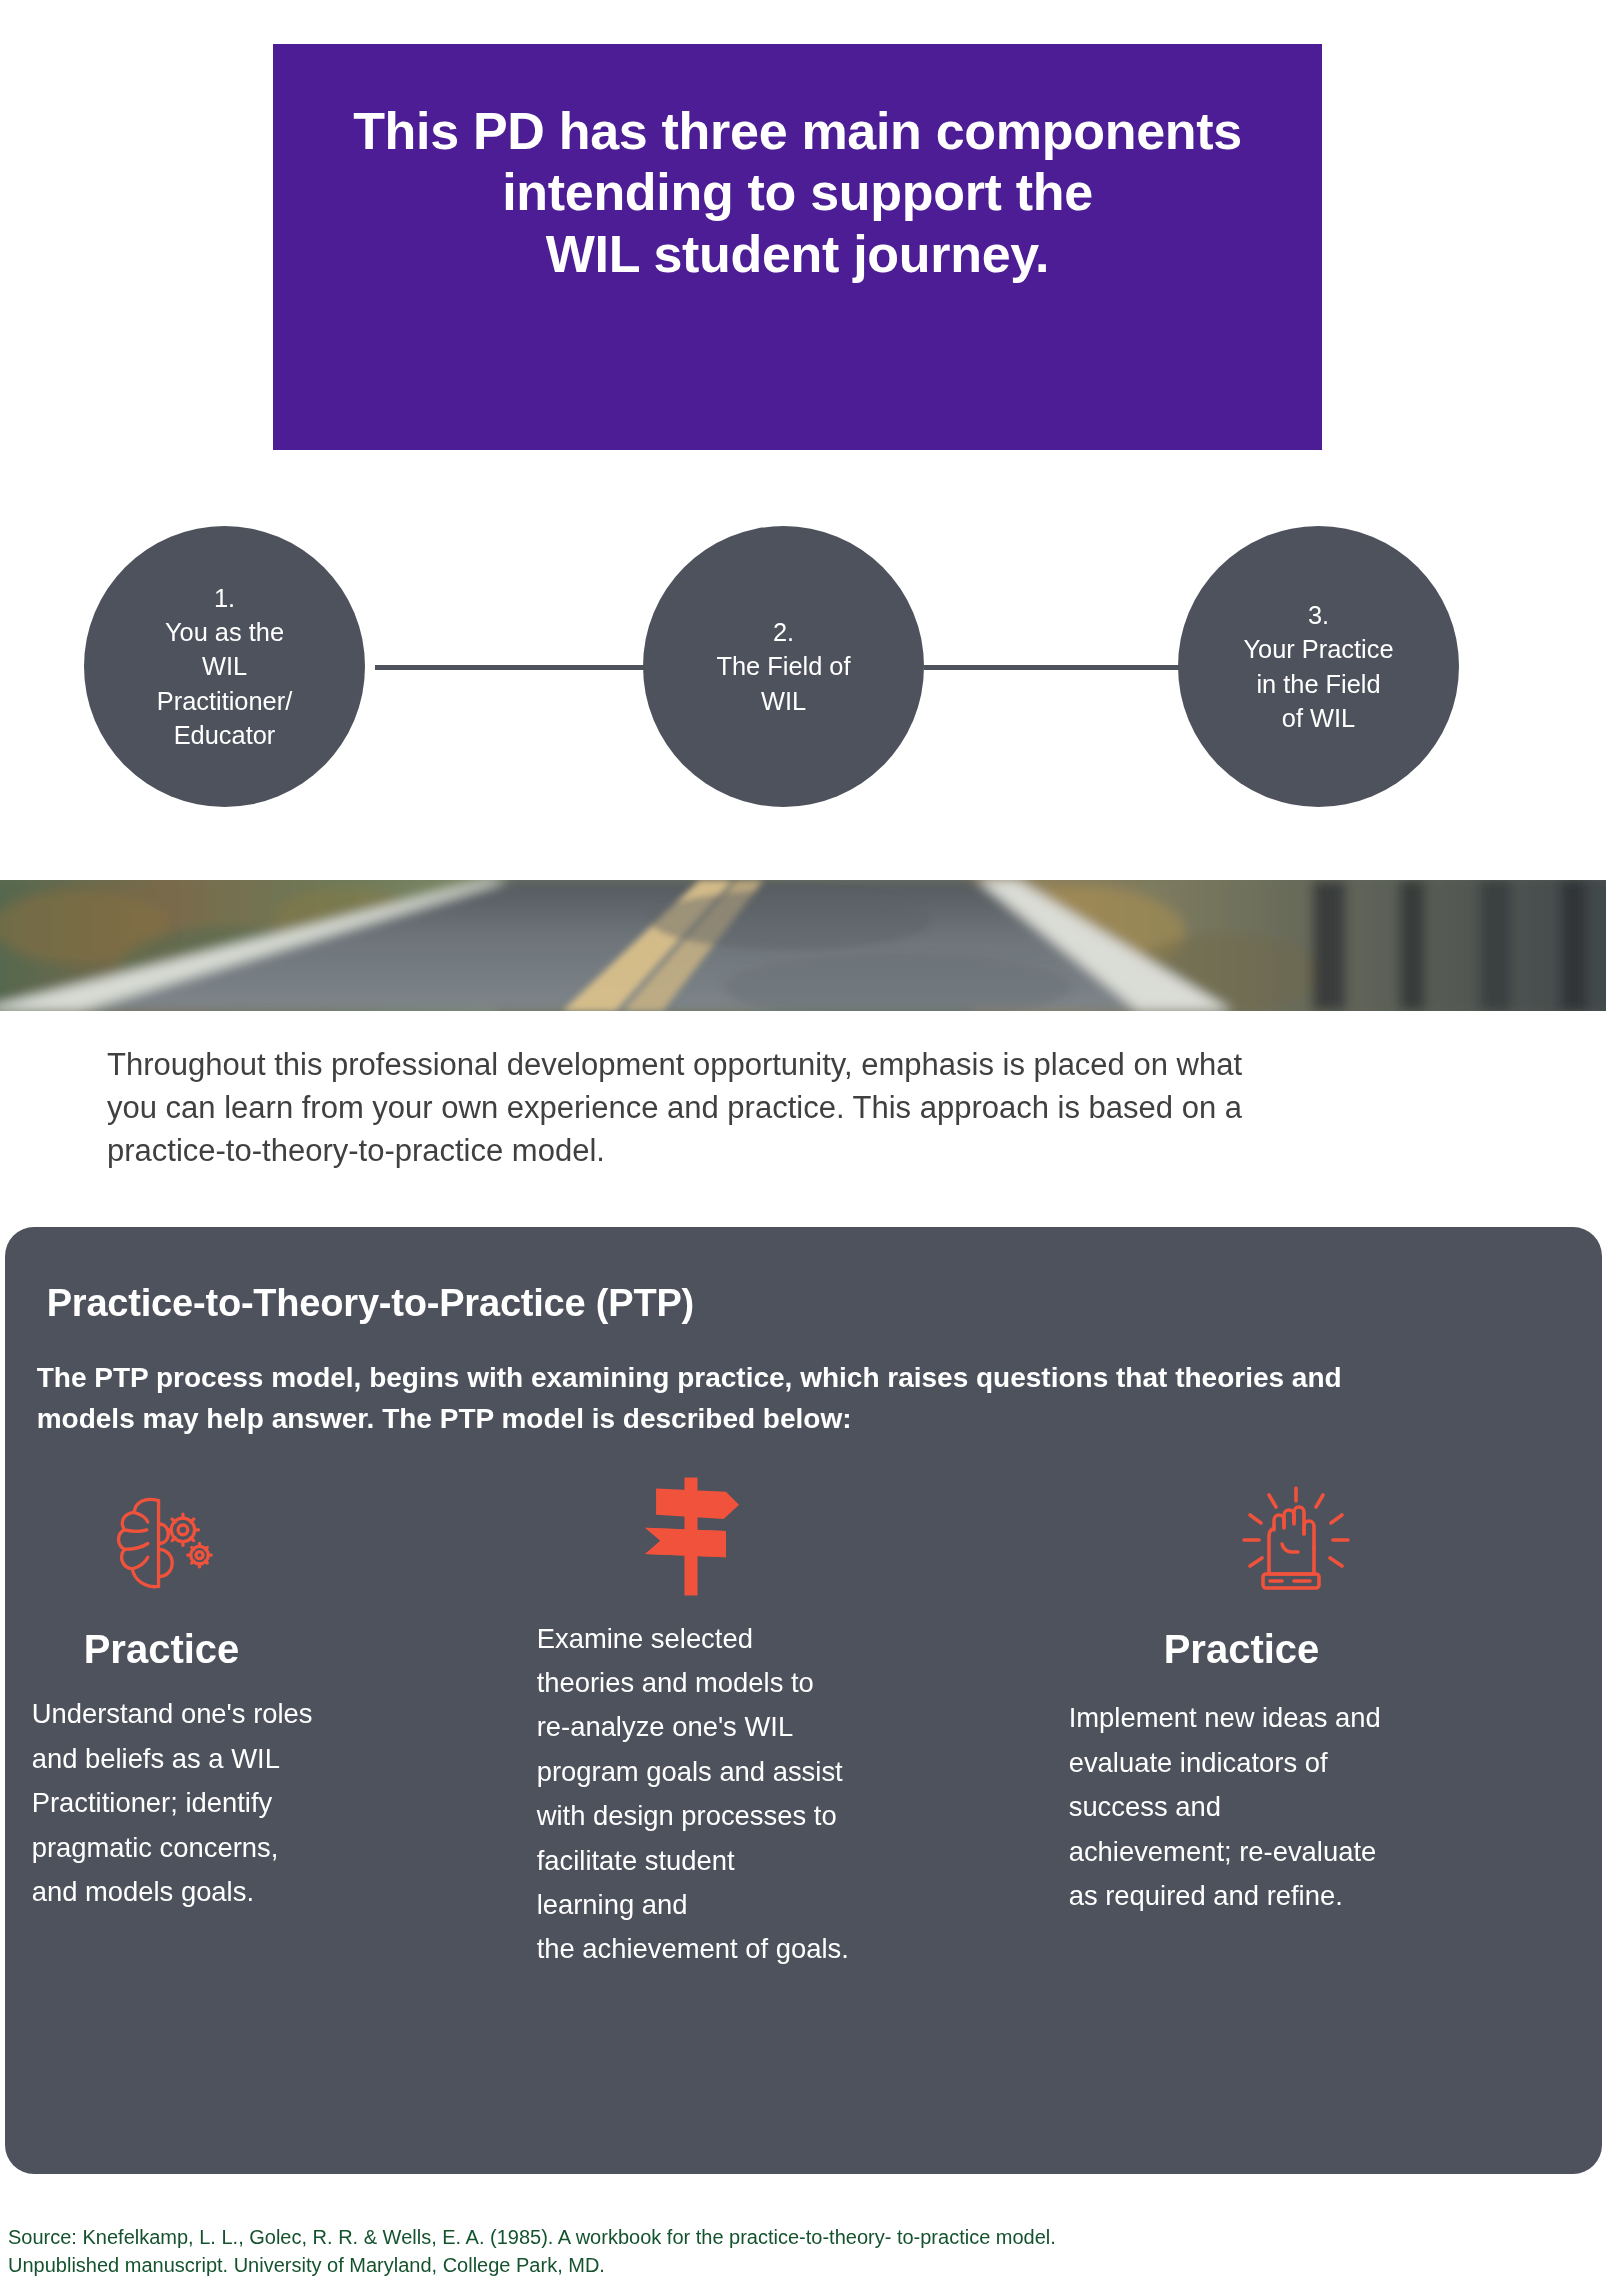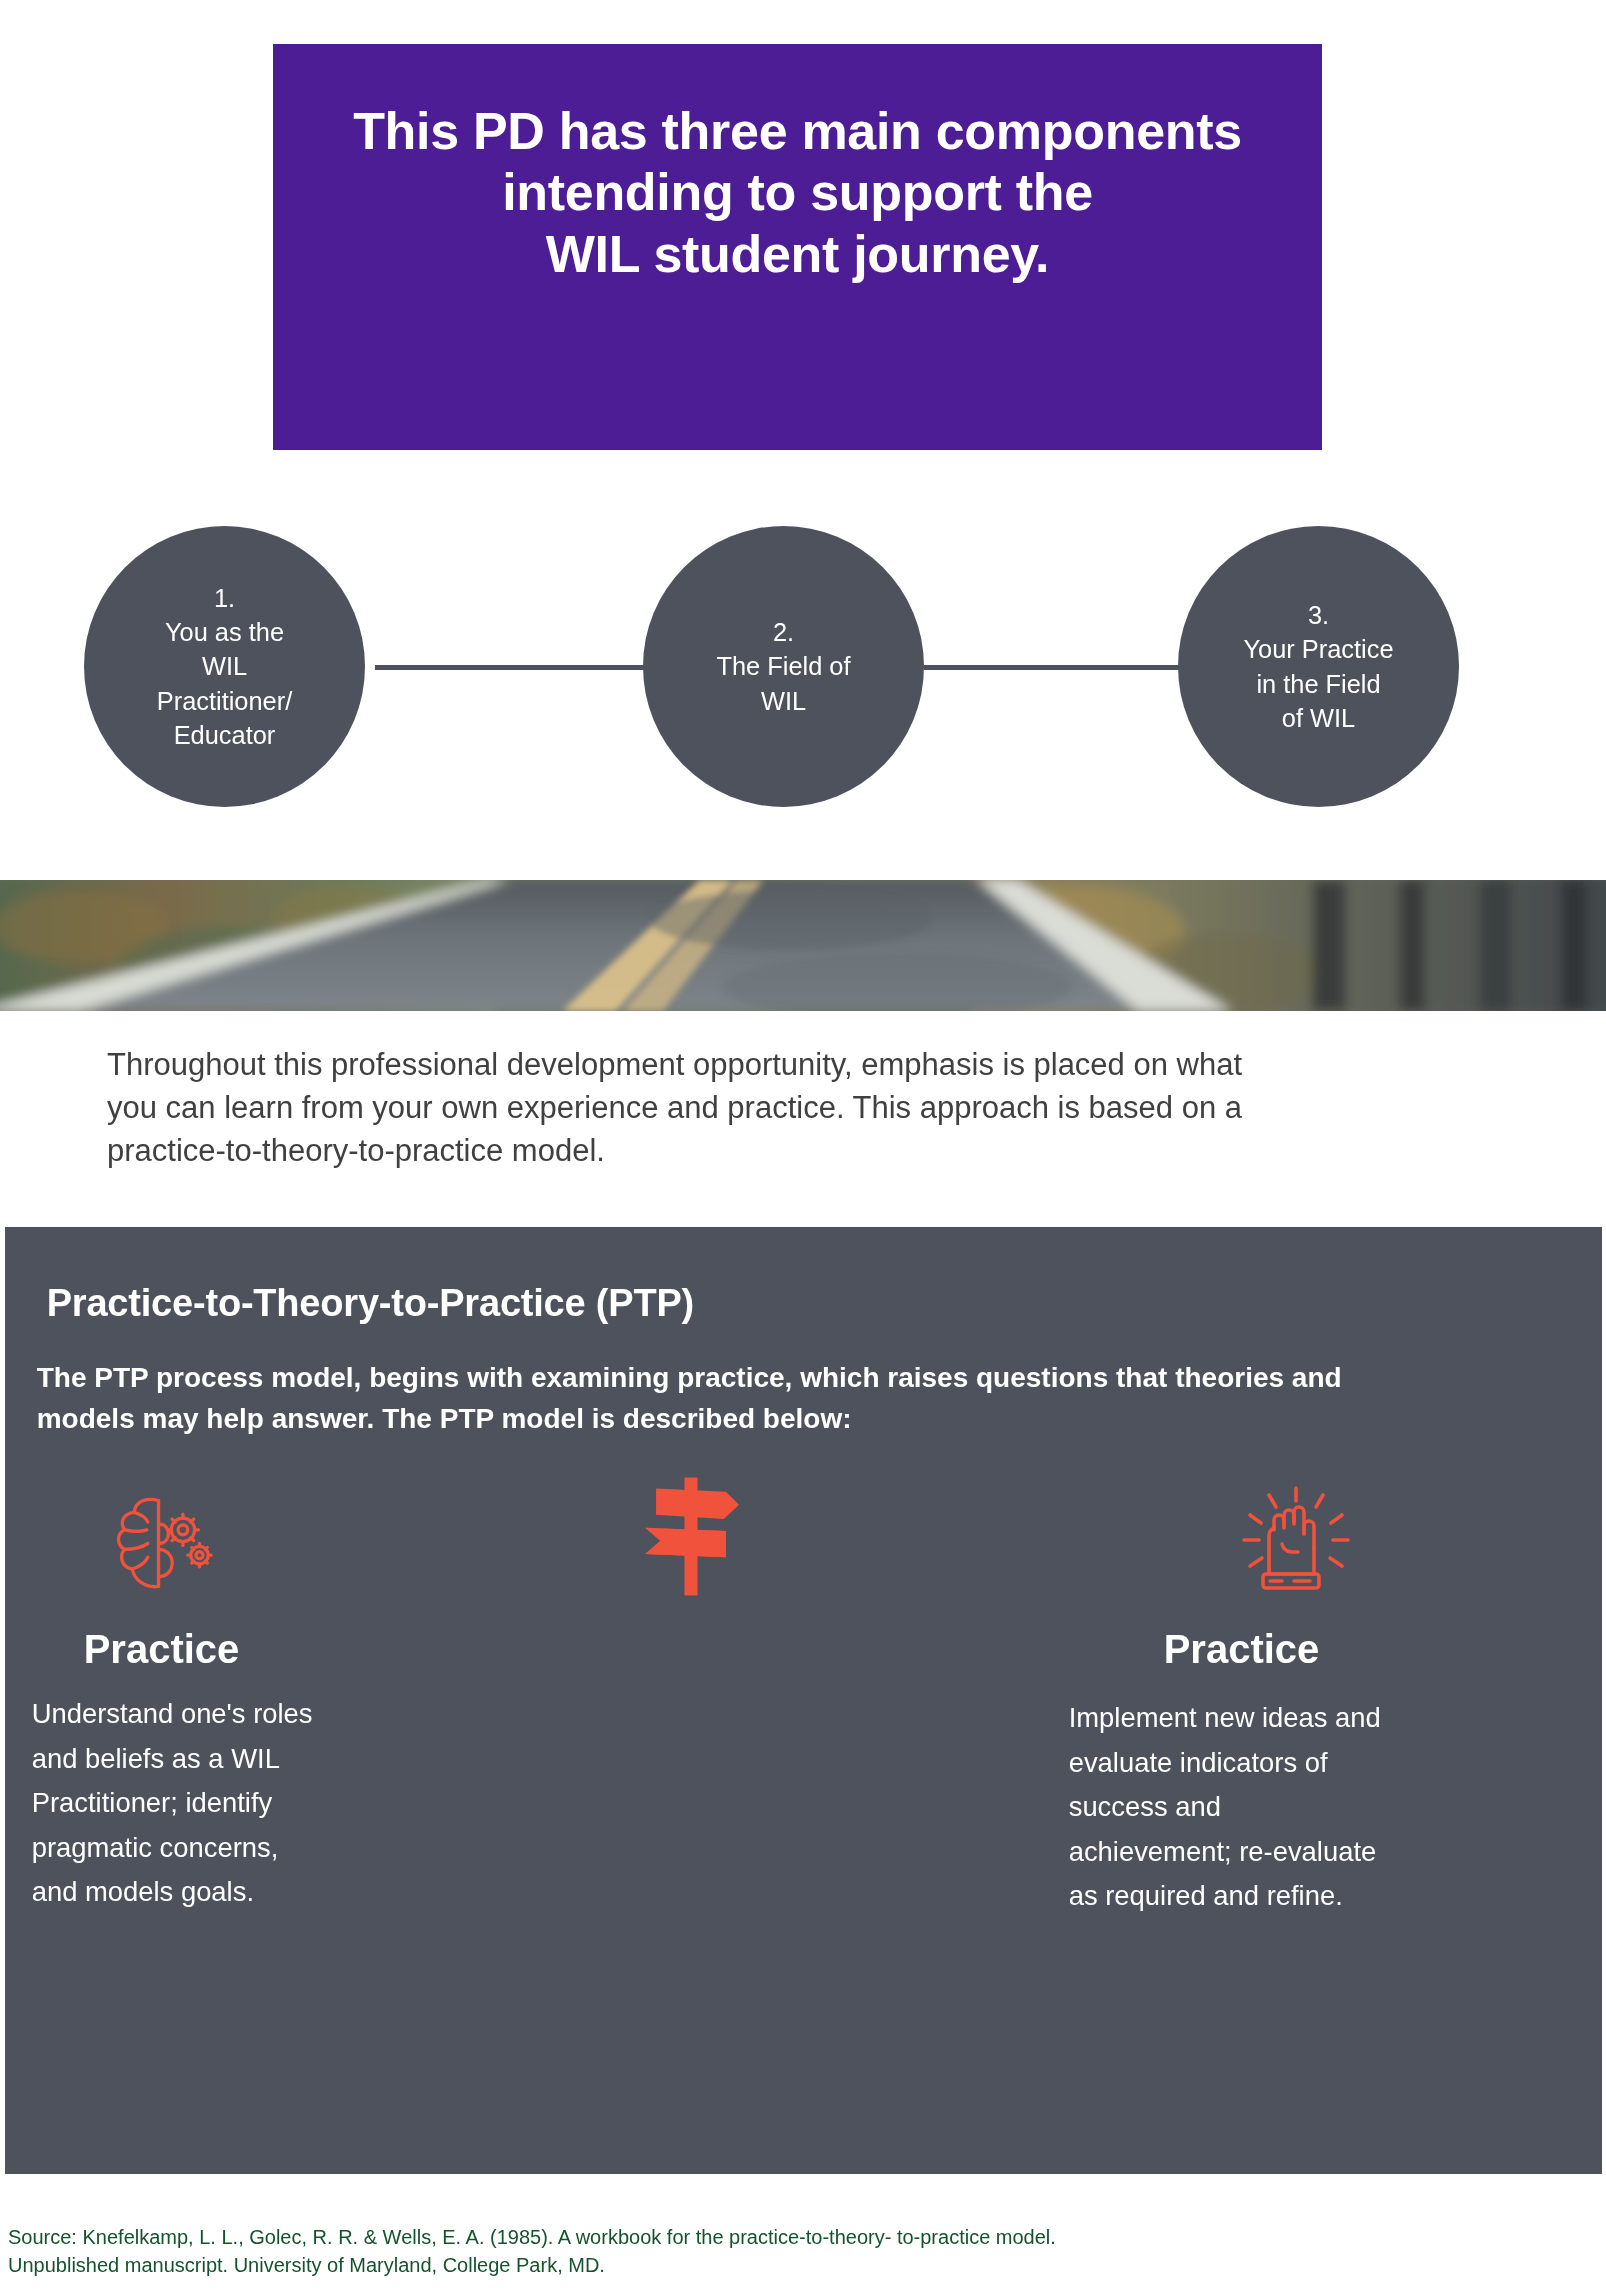--- a/index.html
+++ b/index.html
@@ -53,21 +53,21 @@
 
   
   .intro {
     position:absolute; left:107px; top:1044px; width:1386px;
     font-size:31px; line-height:1.38; color:#404040; white-space:pre-line;
   }
 
   
   .panel {
     position:absolute; left:4.7px; top:1227px; width:1597px; height:947px;
-    background:#4e525c; color:#ffffff;
+    background:#4e525c; color:#ffffff;border-radius:29px;
   }
   .panel-title {
     position:absolute; left:42px; top:55px;
     font-size:38px; font-weight:bold; color:#ffffff; letter-spacing:-0.2px;
   }
   .panel-intro {
     position:absolute; left:32px; top:131px; width:1486px;
     font-size:28px; line-height:1.45; color:#ffffff; white-space:pre-line;font-weight:bold;
   }
 
@@ -240,20 +240,28 @@
 
     <div class="col col2">
       <div class="col-icon">
         <svg width="134" height="131" viewBox="0 0 120 120" fill="#f0523c">
           <rect x="54" y="6" width="12" height="108"></rect>
           <polygon points="28,16 92,19 104,31 90,44 28,40"></polygon>
           <polygon points="18,52 32,64 18,76 18,76 92,79 92,55"></polygon>
           <polygon points="18,52 92,55 92,79 18,76 32,64"></polygon>
         </svg>
       </div>
+      <div class="col-body">Examine selected
+theories and models to
+re-analyze one's WIL
+program goals and assist
+with design processes to
+facilitate student
+learning and
+the achievement of goals.</div>
     </div>
 
     <div class="col col3">
       <div class="col-icon">
         <svg width="120" height="120" viewBox="0 0 120 120" fill="none" stroke="#f0523c" stroke-width="3.6" stroke-linecap="round" stroke-linejoin="round">
           <g>
             <path d="M60 6 L60 19"></path>
             <path d="M33 13 L40 25"></path>
             <path d="M87 13 L80 25"></path>
             <path d="M14 33 L25 41"></path>

